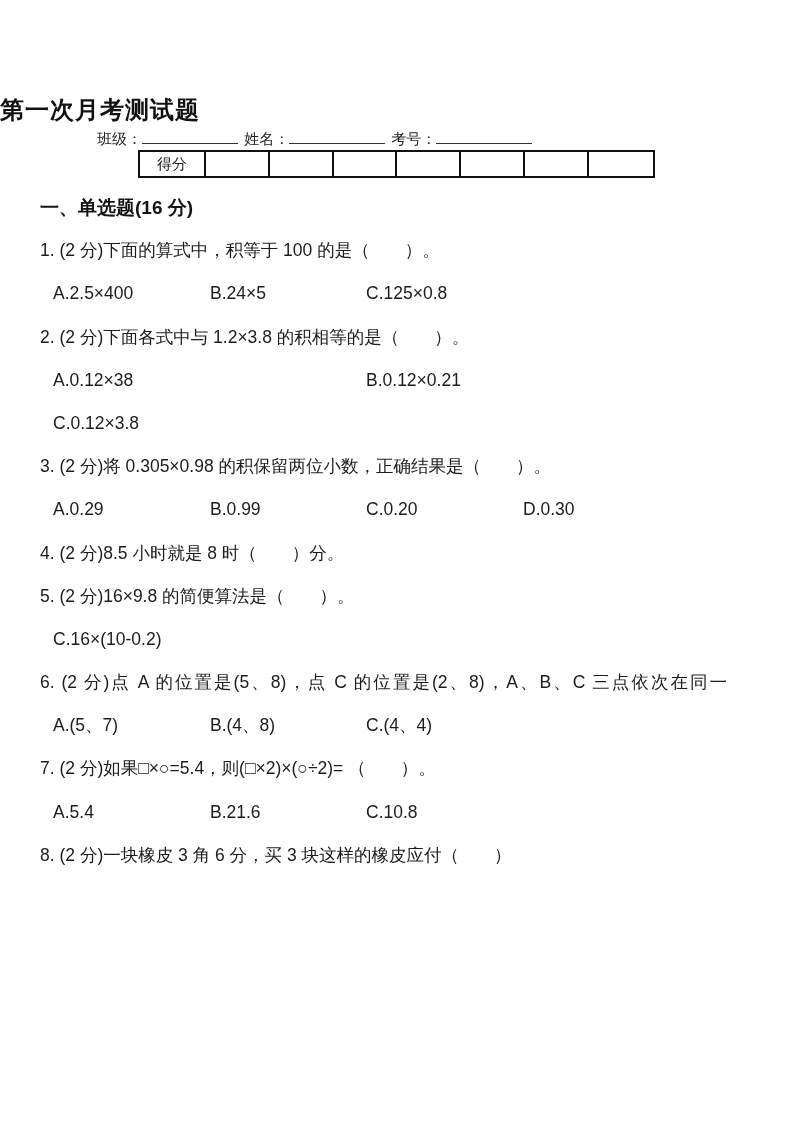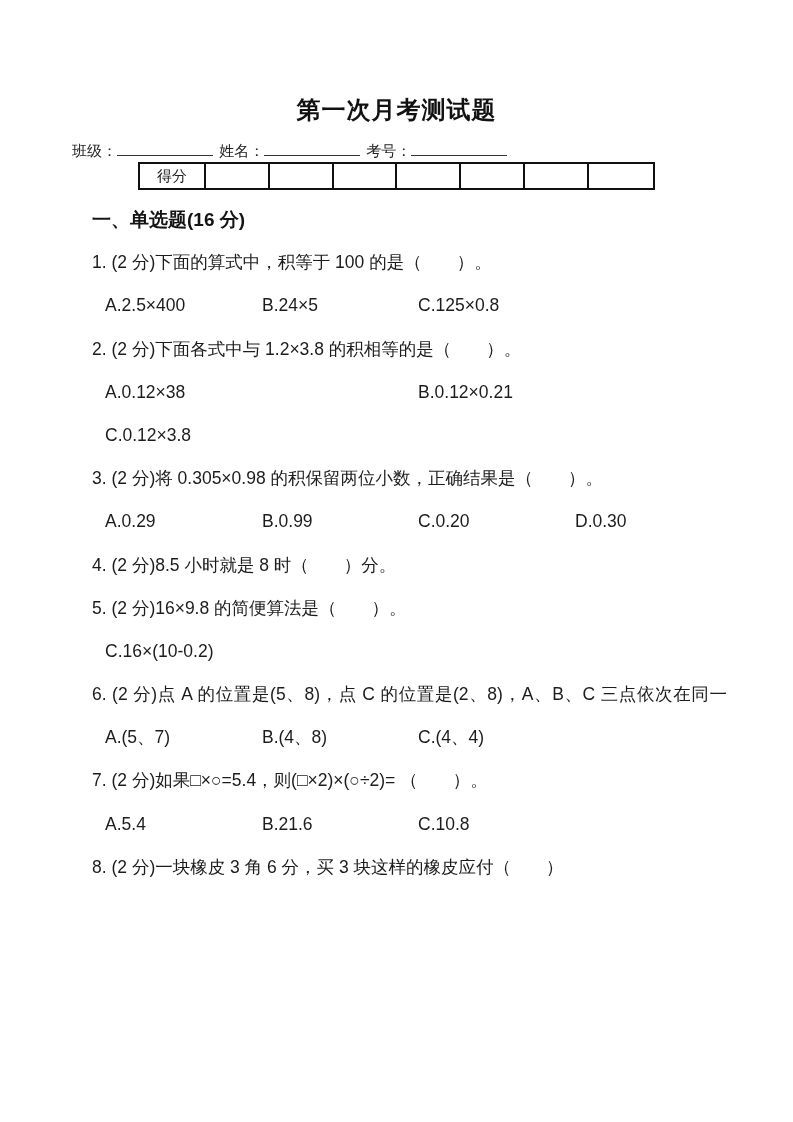--- a/index.html
+++ b/index.html
@@ -9,30 +9,29 @@
     margin:0 auto;
     background:#ffffff;
     color:#1c1c1c;
     font-family:"Liberation Sans","DejaVu Sans",sans-serif;
     overflow:hidden;
     box-sizing:border-box;
   }
   .title {
     margin:0;
     padding-top:94px;
-    text-align:center;
+    text-align:left;
     font-size:24px;
     font-weight:bold;
     line-height:32px;
     color:#111;
     letter-spacing:1px;
   }
   .info-line {
-    margin-top:12px;
-    padding-left:72px;
+    padding-left:97px;
     height:24px;
     line-height:24px;
     font-size:15px;
     white-space:nowrap;
   }
   .info-label { color:#222; }
   .blank {
     display:inline-block;
     width:96px;
     height:17px;
@@ -49,21 +48,21 @@
     color:#222;
   }
   .score-table td {
     border:2px solid #111;
     height:24px;
     text-align:center;
     vertical-align:middle;
     padding:0;
   }
   .content {
-    padding:8px 66px 0 92px;
+    padding:8px 66px 0 40px;
     font-size:17.5px;
   }
   .section-heading {
     font-weight:bold;
     font-size:19px;
     line-height:43.2px;
     height:43.2px;
     color:#141414;
   }
   .q-line {

